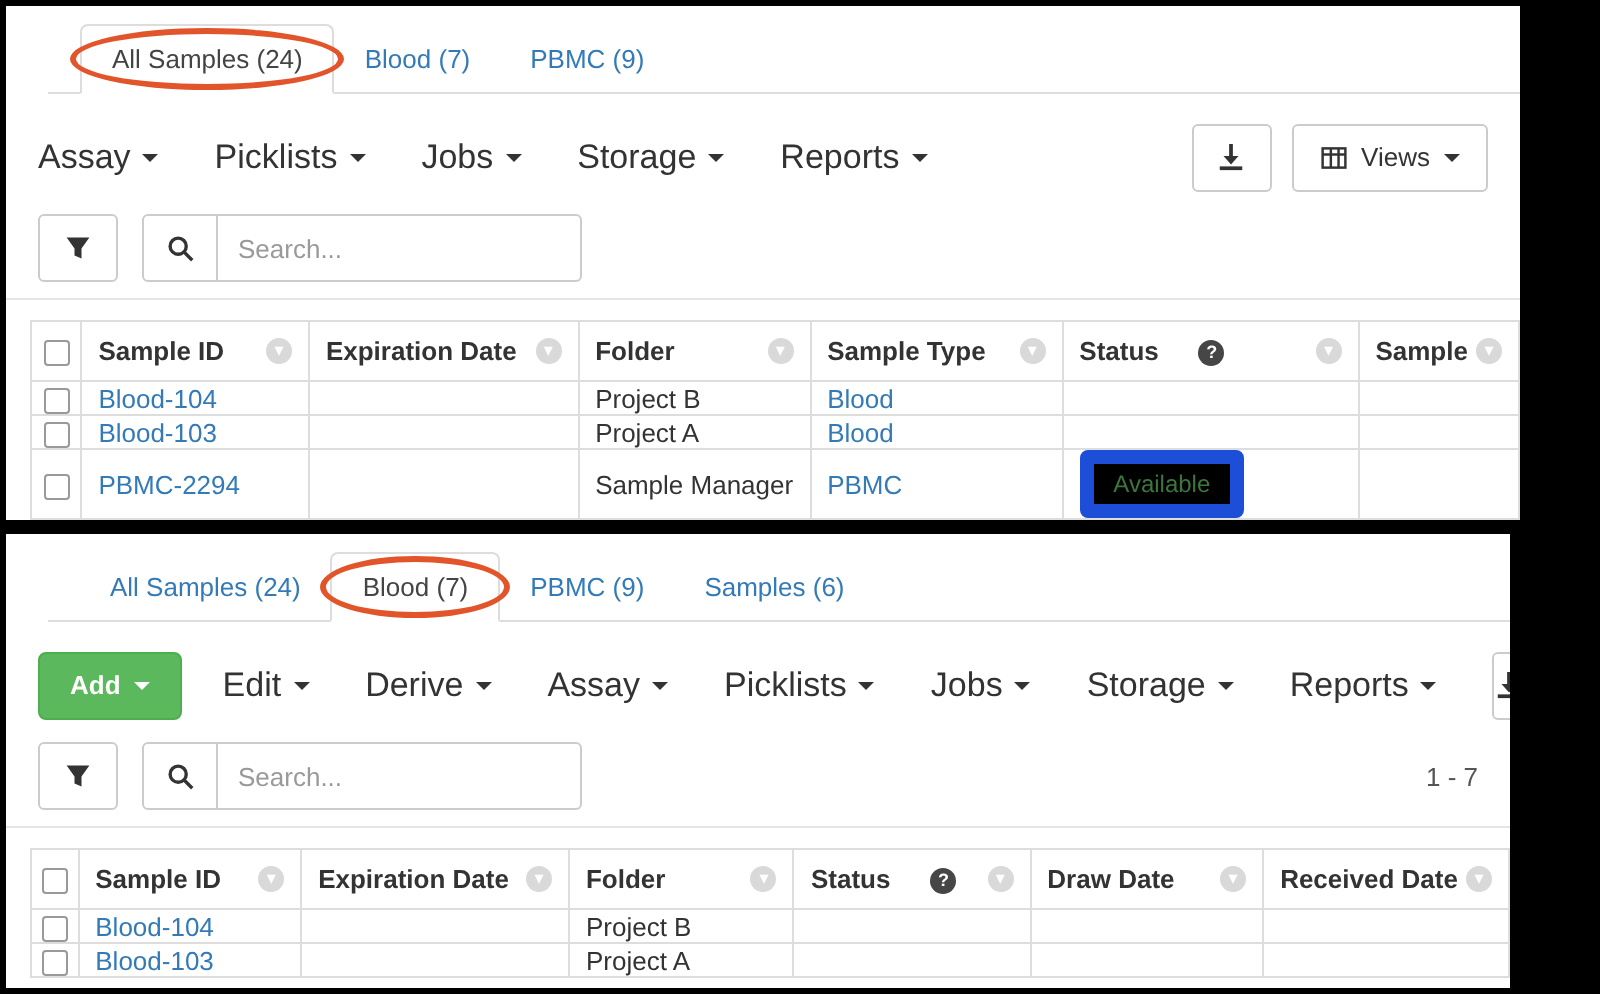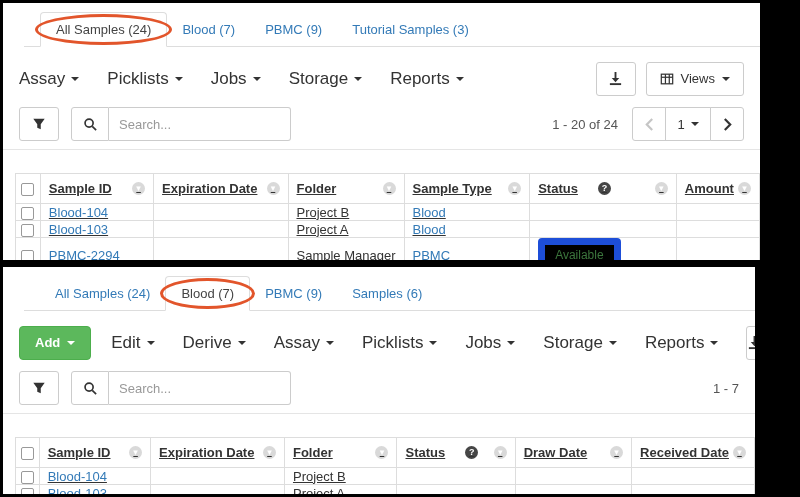--- a/index.html
+++ b/index.html
@@ -58,27 +58,27 @@
   .pager .btn { border-radius:0; margin-left:-1px; }
   .pager .btn:first-child { border-radius:3px 0 0 3px; margin-left:0; }
   .pager .btn:last-child  { border-radius:0 3px 3px 0; }
   .pager .pg-prev { width:34px; color:#bbb; }
   .pager .pg-num  { width:46px; gap:6px; }
   .pager .pg-next { width:34px; }
 
   .divider { border:0; border-top:1px solid #e5e5e5; margin:8px 0 0 0; }
 
   
-  table { border-collapse:collapse; table-layout:fixed; margin:23px 0 0 12px; font-size:13px;text-decoration:underline; }
+  table { border-collapse:collapse; table-layout:fixed; margin:10px 0 0 12px; font-size:13px; }
   th, td { border:1px solid #ddd; padding:0 8px; text-align:left; vertical-align:middle;
            overflow:hidden; white-space:nowrap; }
   th { height:30px; font-weight:bold; color:#333; background:#fff; }
   td { height:17px; }
   .thi { display:flex; align-items:center; justify-content:space-between; gap:4px; }
-  .th-label-group { display:inline-flex; align-items:center; gap:20px; }
+  .th-label-group { display:inline-flex; align-items:flex-end; gap:20px; }
   .sort-icon { width:13px; height:13px; border-radius:50%; background:#d9d9d9; flex:none;
                display:inline-flex; align-items:center; justify-content:center; cursor:pointer; }
   .sort-icon::after { content:"▾"; color:#fff; font-size:9px; line-height:1; }
   .help-icon { width:13px; height:13px; border-radius:50%; background:#464646; flex:none;
                display:inline-flex; align-items:center; justify-content:center; }
   .help-icon::after { content:"?"; color:#fff; font-size:9px; font-weight:bold; line-height:1; }
   .cb-col { text-align:center; padding:0; }
   .cb { width:13px; height:13px; border:1px solid #999; border-radius:2px; background:#fff;
         display:inline-block; vertical-align:middle; cursor:pointer; }
   a.grid-link { color:#337ab7; text-decoration:none; cursor:pointer; }
@@ -90,21 +90,20 @@
 
 <section class="panel panel-top">
 
   <nav class="tabs">
     <div class="tab active">
       <span>All Samples (24)</span>
       <span class="annotation-ellipse"></span>
     </div>
     <div class="tab"><span>Blood (7)</span></div>
     <div class="tab"><span>PBMC (9)</span></div>
-    <div class="tab"><span>Tutorial Samples (3)</span></div>
   </nav>
 
   <div class="toolbar">
     <button class="menu-btn">
         <span>Assay</span>
         <i class="caret"></i>
       </button>
     <button class="menu-btn">
         <span>Picklists</span>
         <i class="caret"></i>
@@ -147,39 +146,20 @@
         </svg>
     </button>
     <div class="search-group">
       <button class="search-icon-btn">
         <svg width="15" height="15" viewBox="0 0 16 16" fill="none" stroke="#333" stroke-width="1.8">
             <circle cx="6.5" cy="6.5" r="4.3"></circle>
             <line x1="9.9" y1="9.9" x2="14" y2="14"></line>
           </svg>
       </button>
       <input class="search-input" type="text" placeholder="Search..." style="">
-    </div>
-    <div class="pagination">
-      <span>1 - 20 of 24</span>
-      <div class="pager">
-        <button class="btn pg-prev">
-          <svg width="9" height="13" viewBox="0 0 8 12" fill="none" stroke="#c5c5c5" stroke-width="2">
-              <polyline points="6.5,1 1.5,6 6.5,11"></polyline>
-            </svg>
-        </button>
-        <button class="btn pg-num">
-          <span>1</span>
-          <i class="caret"></i>
-        </button>
-        <button class="btn pg-next">
-          <svg width="9" height="13" viewBox="0 0 8 12" fill="none" stroke="#333" stroke-width="2">
-              <polyline points="1.5,1 6.5,6 1.5,11"></polyline>
-            </svg>
-        </button>
-      </div>
     </div>
   </div>
 
   <hr class="divider">
 
   <table>
     <colgroup>
         <col style="width:26px">
         <col style="width:115px">
         <col style="width:135px">
@@ -219,21 +199,21 @@
             <div class="thi">
               <span class="th-label-group">
                 <span>Status</span>
                 <span class="help-icon"></span>
               </span>
               <span class="sort-icon"></span>
             </div>
           </th>
         <th>
             <div class="thi">
-              <span>Amount</span>
+              <span>Sample</span>
               <span class="sort-icon"></span>
             </div>
           </th>
       </tr>
     </thead>
     <tbody>
       <tr>
         <td class="cb-col"><span class="cb"></span></td>
         <td><a class="grid-link">Blood-104</a></td>
         <td></td>

